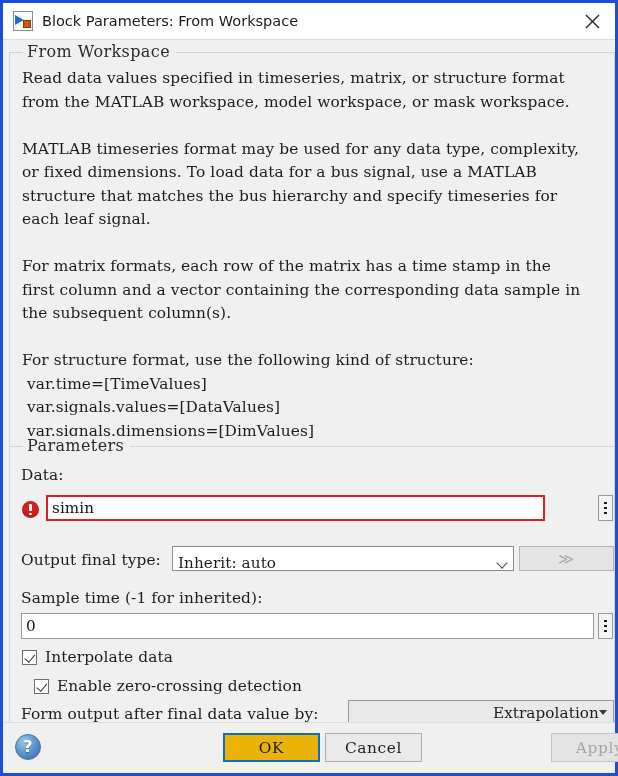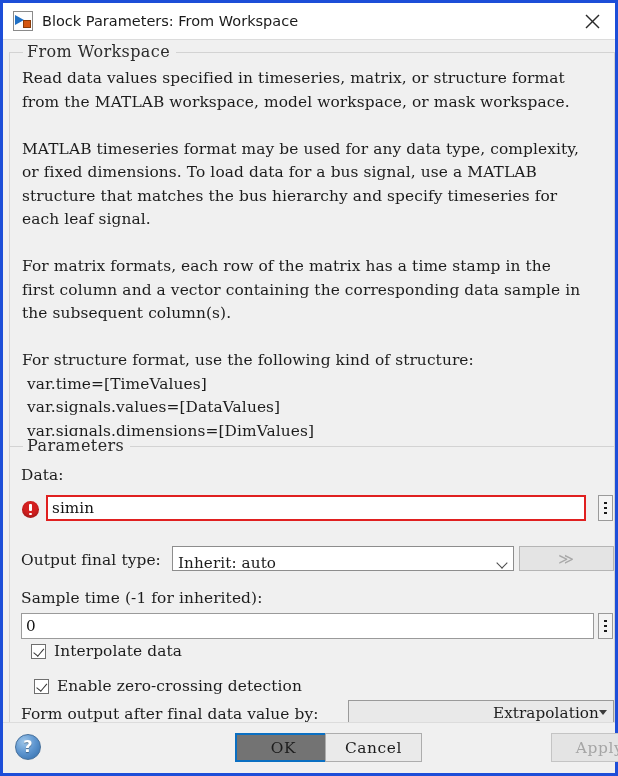--- a/index.html
+++ b/index.html
@@ -353,22 +353,21 @@
     display: flex;
     align-items: center;
     justify-content: center;
     font-size: 15.4px;
     color: #1c1c1c;
     cursor: default;
     letter-spacing: 0.6px;
   }
   .btn.focused {
     border: 2px solid #0a6fc2;
-    background: #737373;
-    margin-left: 12px;
+    background: #eab308;
   }
   .btn.disabled {
     color: #a5a5a5;
     background: #e4e4e4;
     border-color: #c4c4c4;
     margin-left: 36px;
   }
 </style>
 </head>
 <body>
@@ -411,21 +410,21 @@
  var.signals.values=[DataValues]
  var.signals.dimensions=[DimValues]</div>
     </div>
 
     <div class="groupbox" id="params-group">
       <div class="group-legend">Parameters</div>
       <div class="params-body">
 
         <div class="field-label" style="left:11px; top:19px;">Data:</div>
         <div class="err-icon" style="left:12px; top:54px;"></div>
-        <input class="text-input error" style="left: 36px; top: 48px; width: 540px; height: 26px;" value="simin">
+        <input class="text-input error" style="left: 36px; top: 48px; width: 499px; height: 26px;" value="simin">
         <div class="dots-btn" style="left:588px; top:48px; height:26px;">
             <i></i>
             <i></i>
             <i></i>
           </div>
 
         <div class="field-label" style="left:11px; top:104px;">Output final type:</div>
         <div class="combo" style="left:162px; top:99px; width:342px; height:25px;">
           <span class="combo-val">Inherit: auto</span>
           <span class="chev"></span>
@@ -433,21 +432,21 @@
         <div class="push-btn" style="left:509px; top:99px; width:95px; height:25px;">≫</div>
 
         <div class="field-label" style="left:11px; top:142px;">Sample time (-1 for inherited):</div>
         <input class="text-input" style="left: 11px; top: 166px; width: 573px; height: 26px;" value="0">
         <div class="dots-btn" style="left:588px; top:166px; height:26px;">
             <i></i>
             <i></i>
             <i></i>
           </div>
 
-        <div class="checkrow" style="left:12px; top:195px;margin-left:9px;">
+        <div class="checkrow" style="left:12px; top:201px;">
           <span class="cbox checked"></span>
           <span class="check-label">Interpolate data</span>
         </div>
 
         <div class="checkrow" style="left:4px; top:230px;padding-left:20px;">
           <span class="cbox checked"></span>
           <span class="check-label">Enable zero-crossing detection</span>
         </div>
 
         <div class="field-label" style="left:11px; top:258px;">Form output after final data value by:</div>

